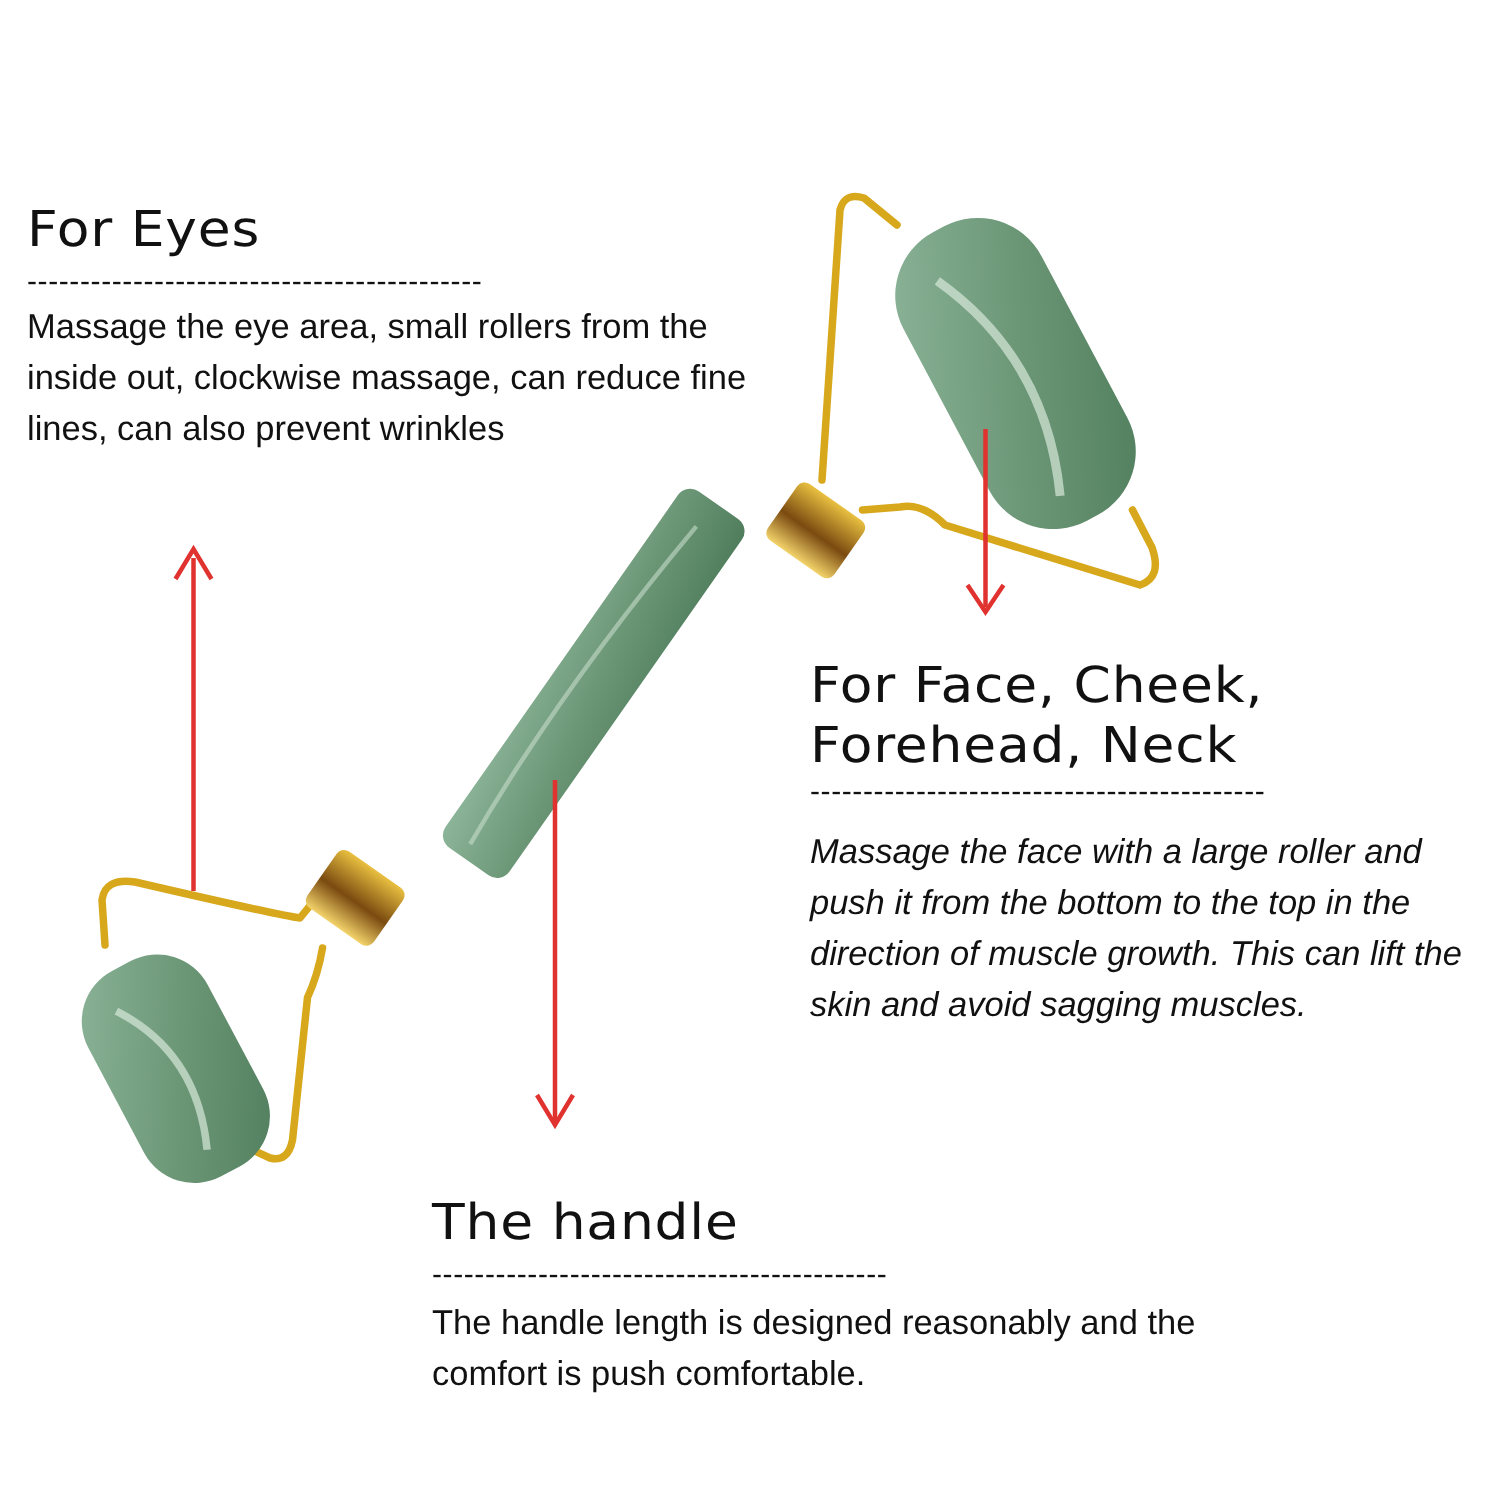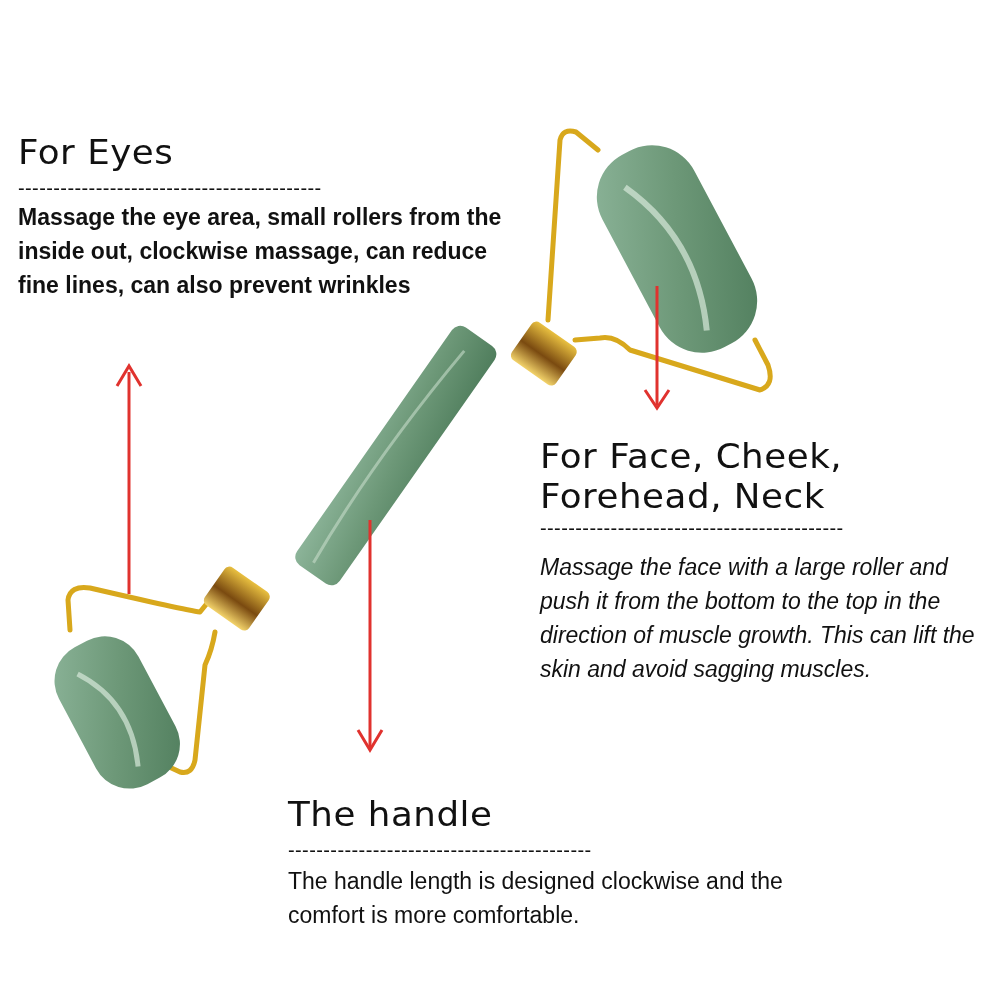--- a/index.html
+++ b/index.html
@@ -70,22 +70,22 @@
     <path d="M645 390 L657 408 L669 390"></path>
   </g>
   <g stroke="#e0322e" stroke-width="3" fill="none">
     <line x1="370" y1="520" x2="370" y2="748"></line>
     <path d="M358 730 L370 750 L382 730"></path>
   </g>
 </svg>
 
 <div class="heading" style="left:18px;top:134px;">For Eyes</div>
 <div class="dash" style="left:18px;top:178px;width:490px;">-------------------------------------------</div>
-<div class="body-text" style="left:18px;top:200px;width:500px;font-weight:bold;">Massage the eye area, small rollers from the inside out, clockwise massage, can reduce fine lines, can also prevent wrinkles</div>
+<div class="body-text" style="left:18px;top:200px;width:500px;">Massage the eye area, small rollers from the inside out, clockwise massage, can reduce fine lines, can also prevent wrinkles</div>
 
 <div class="heading" style="left:540px;top:438px;">For Face, Cheek,</div>
 <div class="heading" style="left:540px;top:478px;">Forehead, Neck</div>
 <div class="dash" style="left:540px;top:518px;width:445px;">-------------------------------------------</div>
 <div class="body-text" style="left:540px;top:550px;width:450px;font-style:italic;">Massage the face with a large roller and push it from the bottom to the top in the direction of muscle growth. This can lift the skin and avoid sagging muscles.</div>
 
 <div class="heading" style="left:288px;top:796px;">The handle</div>
 <div class="dash" style="left:288px;top:840px;width:488px;">-------------------------------------------</div>
-<div class="body-text" style="left:288px;top:864px;width:520px;">The handle length is designed clockwise and the comfort is more comfortable.</div>
+<div class="body-text" style="left:288px;top:864px;width:520px;">The handle length is designed reasonably and the comfort is push comfortable.</div>
 
 </body></html>

